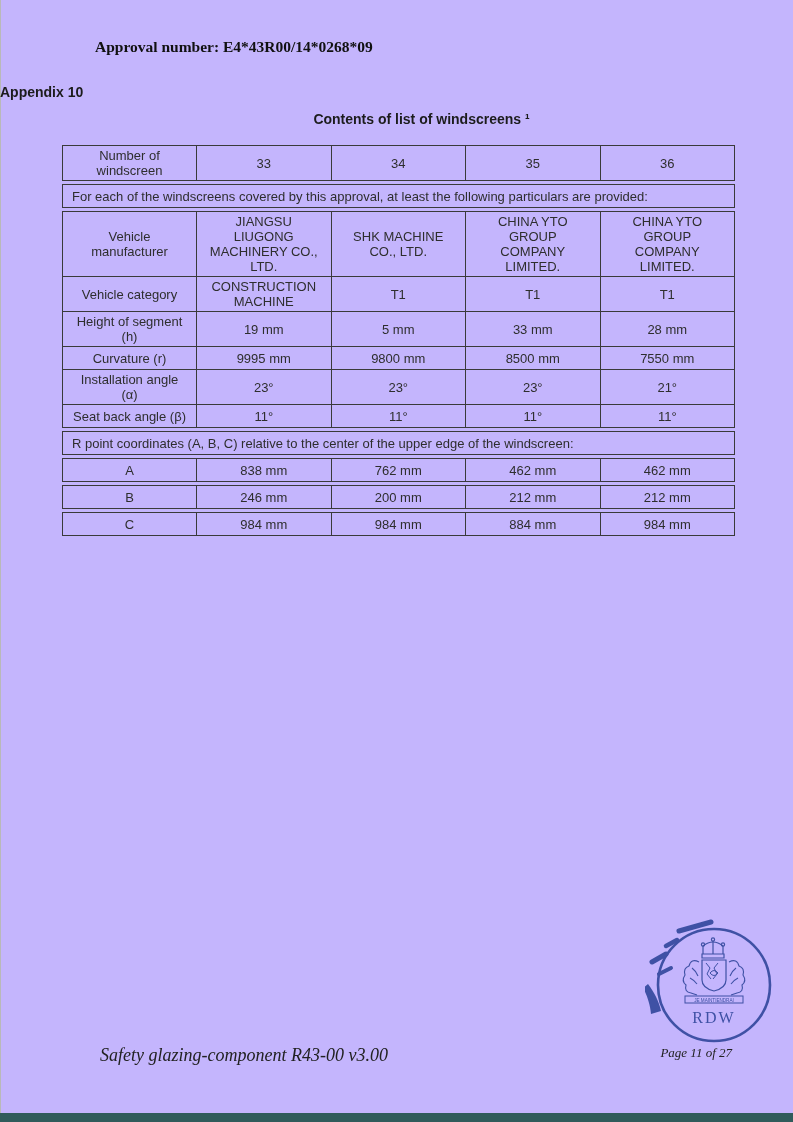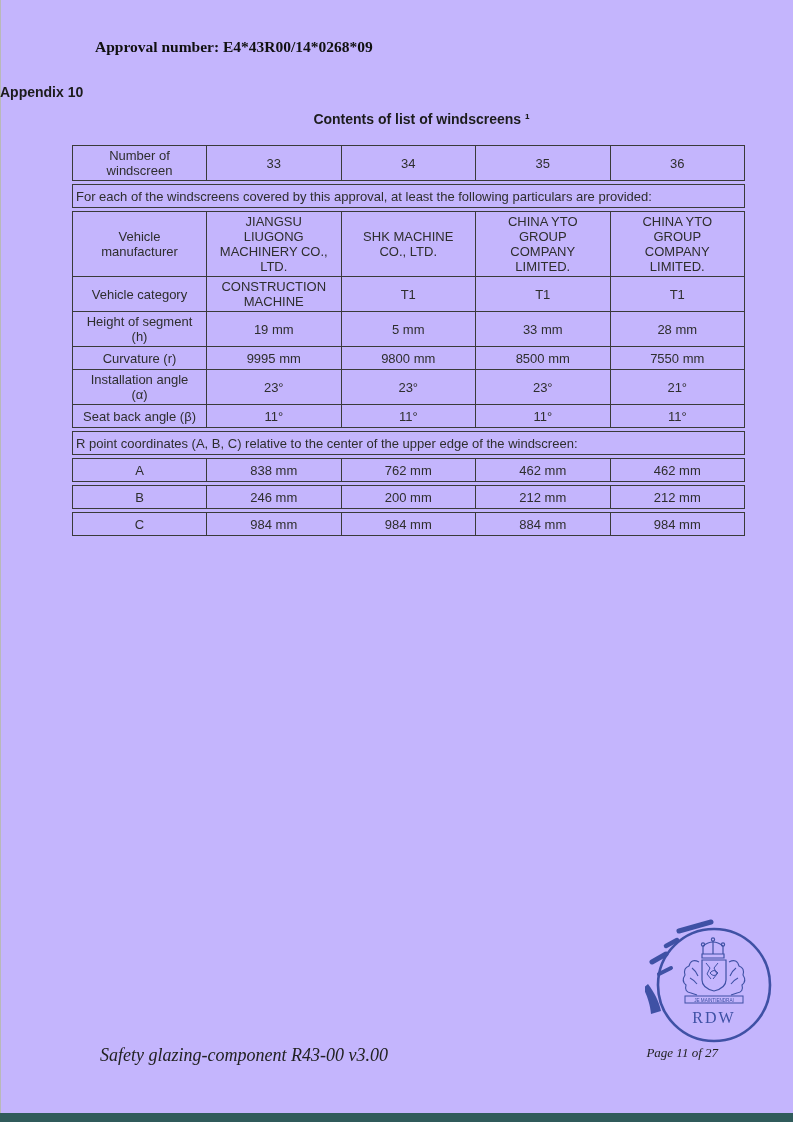--- a/index.html
+++ b/index.html
@@ -16,42 +16,42 @@
   }
   .appendix{
     position:absolute;left:0;top:84px;width:100%;text-align:left;
     font-weight:bold;font-size:14px;color:#1c1c1c;
   }
   .doc-title{
     position:absolute;left:0;top:111px;width:100%;text-align:center;
     font-weight:bold;font-size:14px;color:#1c1c1c;margin-left:25px;
   }
 
-  .tablewrap{position:absolute;left:72px;top:145px;width:673px;}
+  .tablewrap{position:absolute;left:62px;top:145px;width:673px;}
   table.sec{
     border-collapse:collapse;table-layout:fixed;width:673px;
     margin:0 0 3px 0;font-size:13px;line-height:15px;color:#2e2e2e;
   }
   table.sec td{
     border:1px solid #3a3a3a;text-align:center;vertical-align:middle;
     padding:2px 3px;overflow:hidden;
   }
   col.lab{width:134px;}
   td.pre{white-space:pre-line;}
   table.hdr td{height:28px;}
-  table.note td{text-align:left;height:18px;padding-left:3px;}
+  table.note td{text-align:left;height:18px;padding-left:9px;}
   tr.r1 td{height:18px;}
   table.coord td{height:18px;}
 
   .footer-left{
     position:absolute;left:100px;top:1045px;
     font-family:"Liberation Serif",serif;font-style:italic;font-size:18px;color:#222;
   }
   .footer-right{
-    position:absolute;right:75px;top:1045px;
+    position:absolute;right:61px;top:1045px;
     font-family:"Liberation Serif",serif;font-style:italic;font-size:13px;color:#222;
   }
   .stamp{position:absolute;left:645px;top:916px;width:134px;height:134px;}
 </style>
 </head>
 <body>
 
 <div class="page">
   <div class="left-edge"></div>
 

